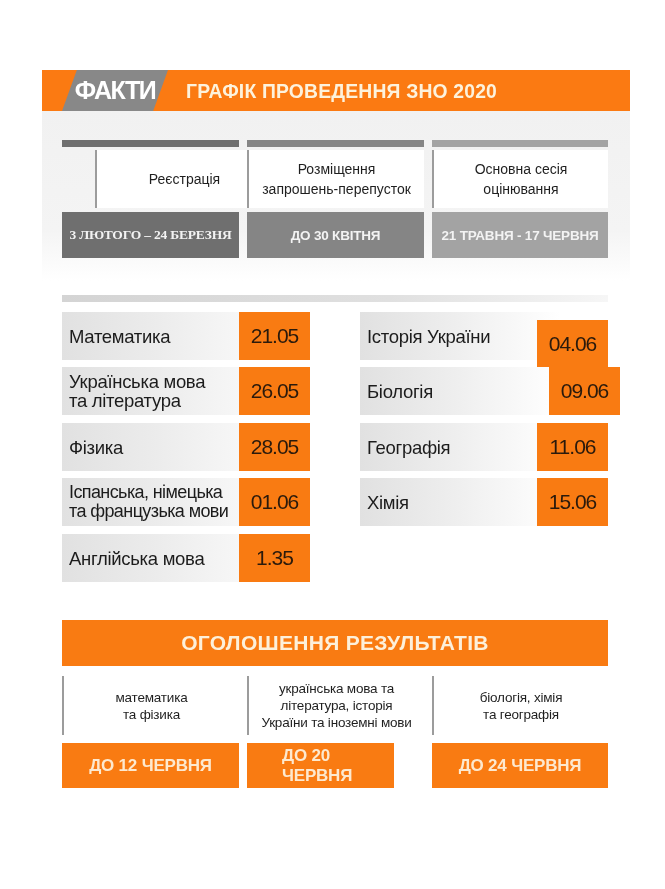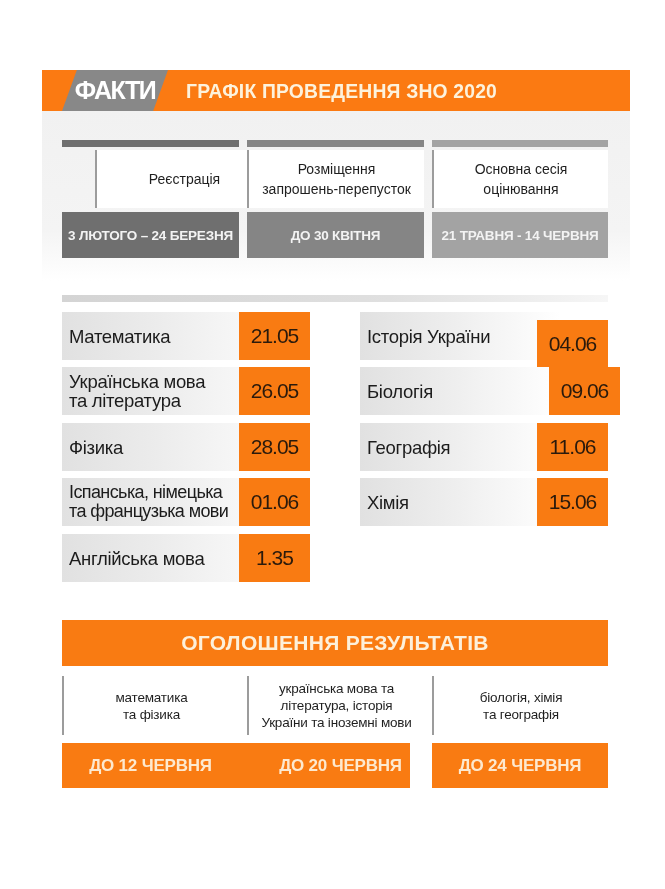--- a/index.html
+++ b/index.html
@@ -59,23 +59,23 @@
 <div class="abs stage-bar" style="left:62px;width:177px;background:#6f6f6f;"></div>
 <div class="abs stage-bar" style="left:247px;width:177px;background:#858585;"></div>
 <div class="abs stage-bar" style="left:432px;width:176px;background:#a3a3a3;"></div>
 
 <div class="abs stage-label" style="left:62px;width:177px;margin-left:33px;">Реєстрація</div>
 <div class="abs stage-label" style="left:247px;width:177px;">Розміщення
 запрошень-перепусток</div>
 <div class="abs stage-label" style="left:432px;width:176px;">Основна сесія
 оцінювання</div>
 
-<div class="abs stage-date" style="left:62px;width:177px;background:#6f6f6f;">3 ЛЮТОГО – 24 БЕРЕЗНЯ</div>
+<div class="abs stage-date" style="left:62px;width:177px;background:#6f6f6f;font-family:Liberation Serif, serif;">3 ЛЮТОГО – 24 БЕРЕЗНЯ</div>
 <div class="abs stage-date" style="left:247px;width:177px;background:#858585;">ДО 30 КВІТНЯ</div>
-<div class="abs stage-date" style="left:432px;width:176px;background:#a3a3a3;">21 ТРАВНЯ - 14 ЧЕРВНЯ</div>
+<div class="abs stage-date" style="left:432px;width:176px;background:#a3a3a3;">21 ТРАВНЯ - 17 ЧЕРВНЯ</div>
 
 <div class="abs divider"></div>
 
 <div class="abs subj-row" style="left:62px;top:312px;width:240px;">Математика</div>
 <div class="abs subj-date" style="left:239px;top:312px;">21.05</div>
 
 <div class="abs subj-row" style="left:62px;top:367px;width:240px;">Українська мова
 та література</div>
 <div class="abs subj-date" style="left:239px;top:367px;">26.05</div>
 
@@ -105,14 +105,14 @@
 
 <div class="abs res-label" style="left:62px;width:177px;">математика
 та фізика</div>
 <div class="abs res-label" style="left:247px;width:177px;">українська мова та
 література, історія
 України та іноземні мови</div>
 <div class="abs res-label" style="left:432px;width:176px;">біологія, хімія
 та географія</div>
 
 <div class="abs res-date" style="left:62px;width:177px;">ДО 12 ЧЕРВНЯ</div>
-<div class="abs res-date" style="left:236px;width:174px;padding-left:35px;">ДО 20 ЧЕРВНЯ</div>
+<div class="abs res-date" style="left:247px;width:147px;padding-left:35px;">ДО 20 ЧЕРВНЯ</div>
 <div class="abs res-date" style="left:432px;width:176px;">ДО 24 ЧЕРВНЯ</div>
 
 </body></html>

